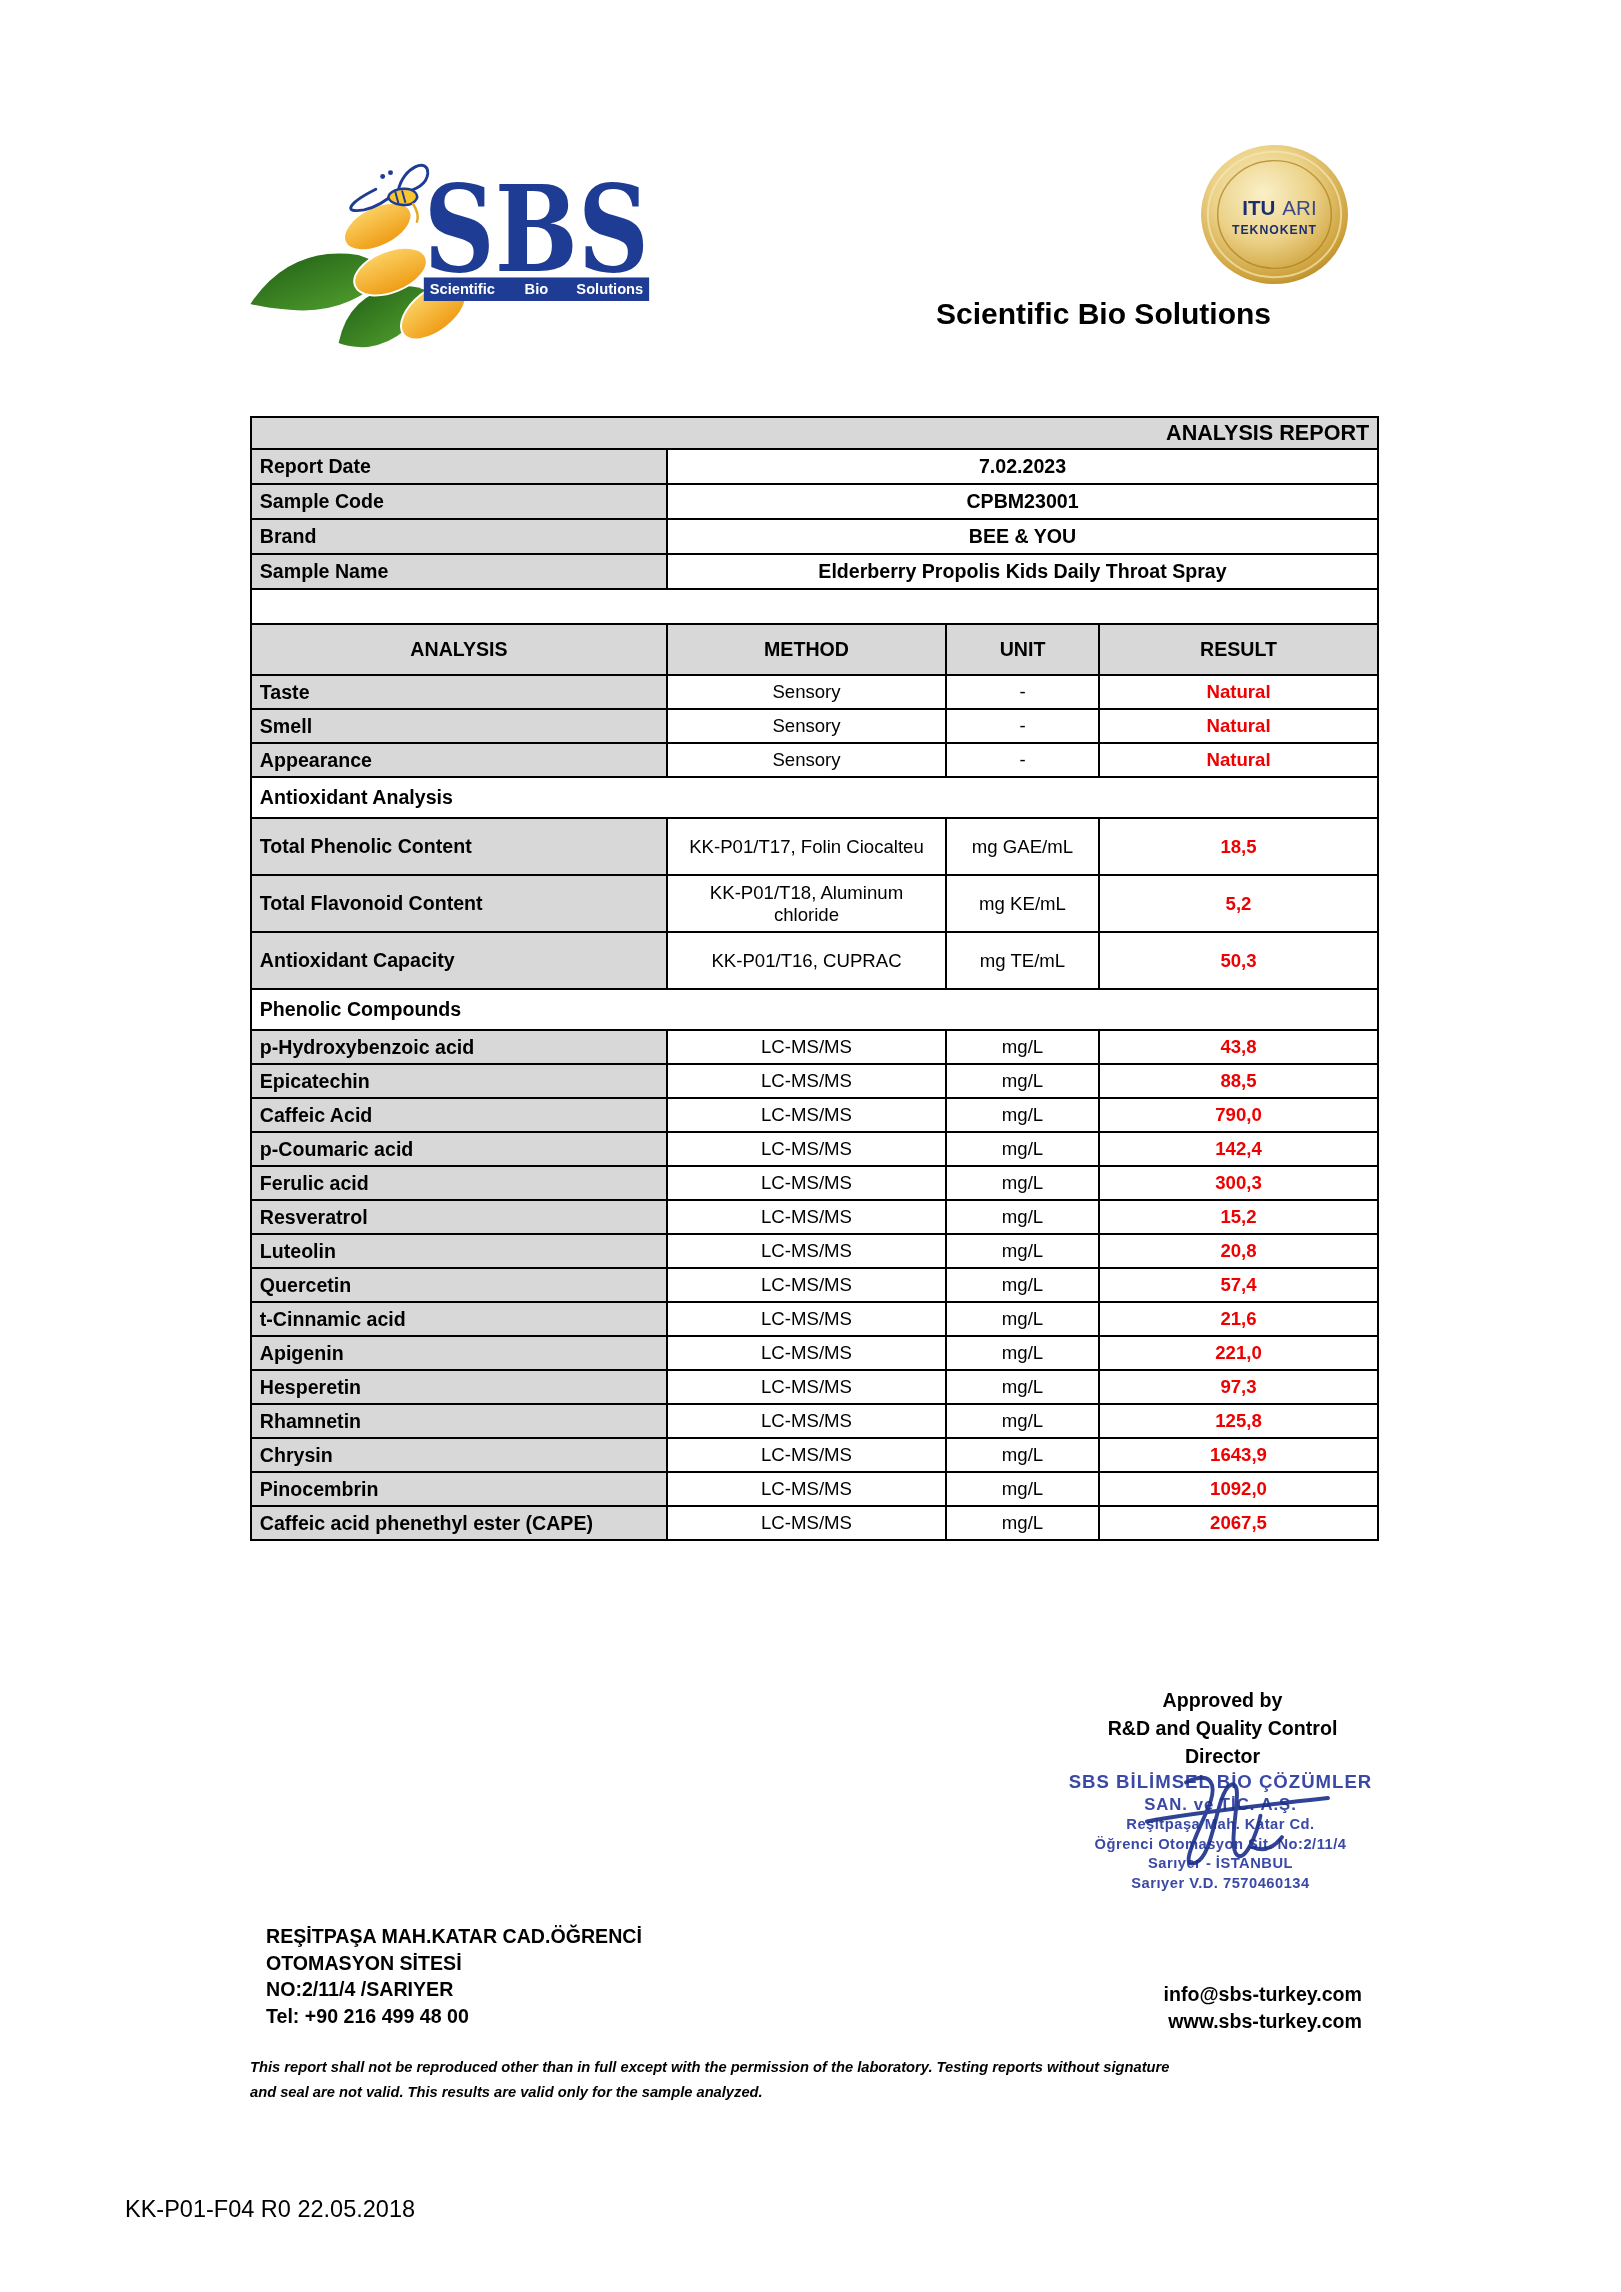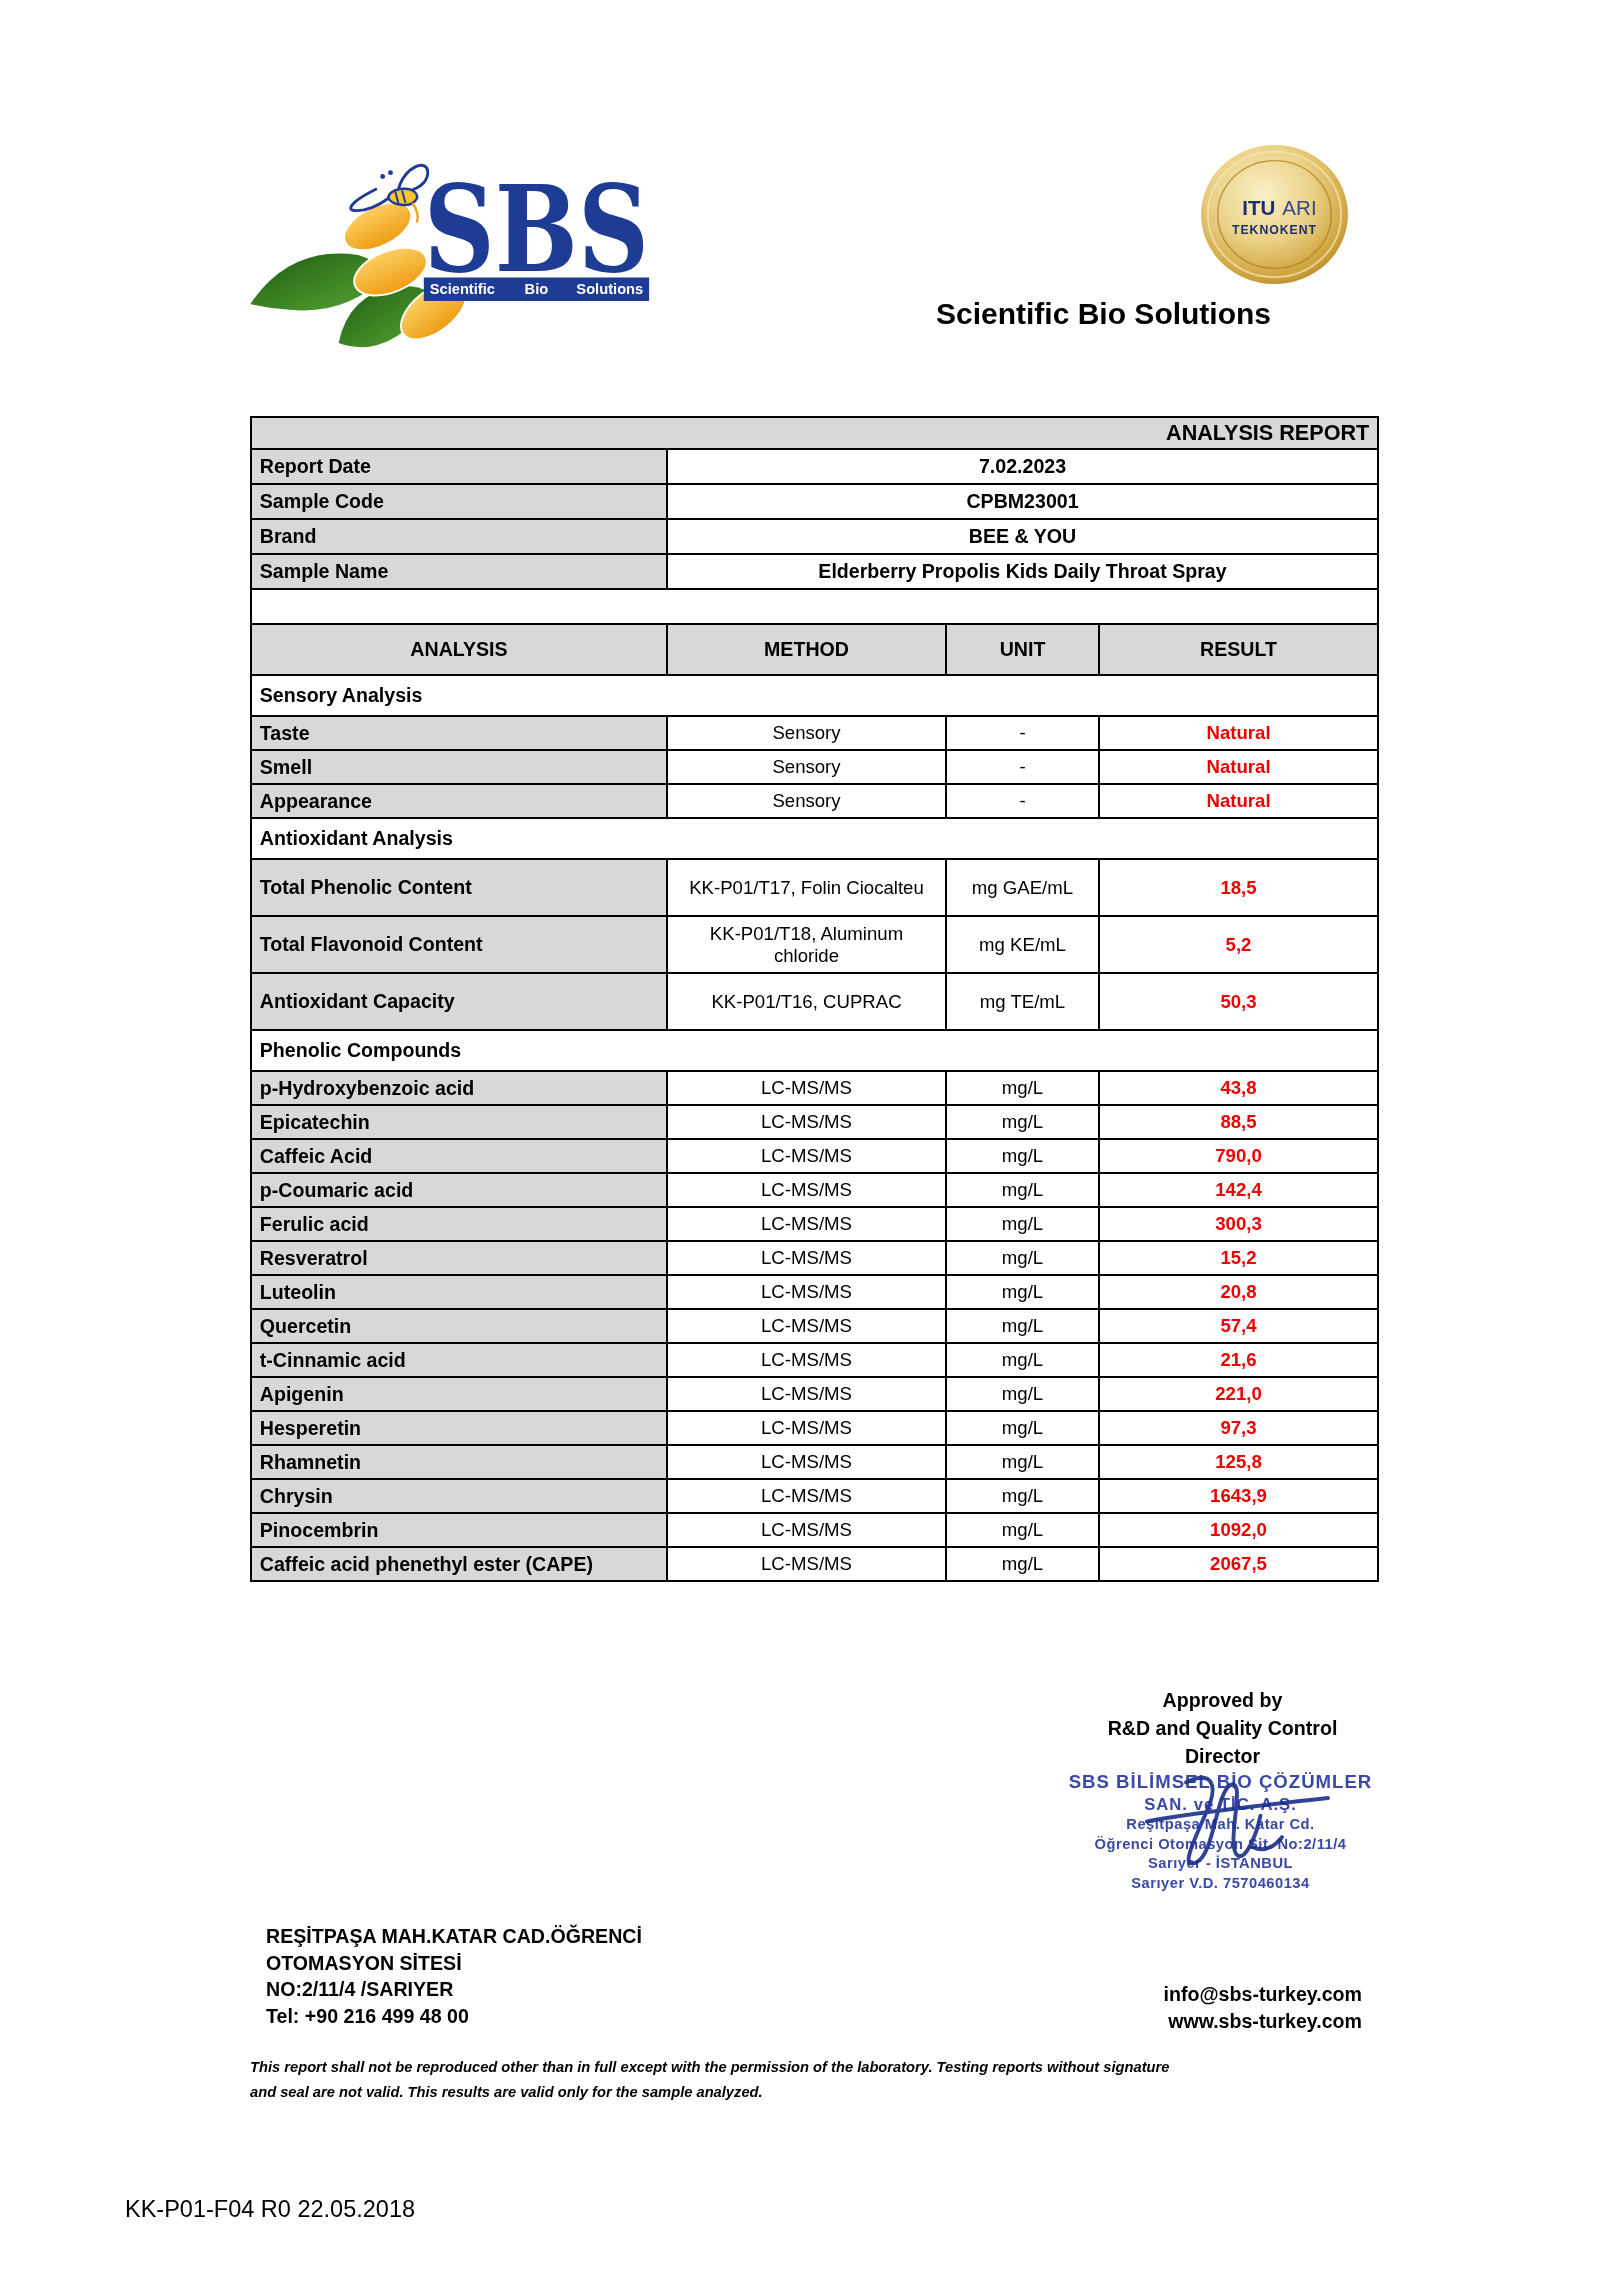--- a/index.html
+++ b/index.html
@@ -154,23 +154,20 @@
           <td colspan="4"></td>
         </tr>
       <tr class="head-row">
         <th>ANALYSIS</th>
         <th>METHOD</th>
         <th>UNIT</th>
         <th>RESULT</th>
       </tr>
       </tbody>
       <tbody>
-        <tr class="section-row">
-          <td colspan="4">Sensory Analysis</td>
-        </tr>
         <tr class="data-row">
           <td class="a-name">Taste</td>
           <td class="a-method">Sensory</td>
           <td class="a-unit">-</td>
           <td class="a-result">Natural</td>
         </tr>
         <tr class="data-row">
           <td class="a-name">Smell</td>
           <td class="a-method">Sensory</td>
           <td class="a-unit">-</td>

